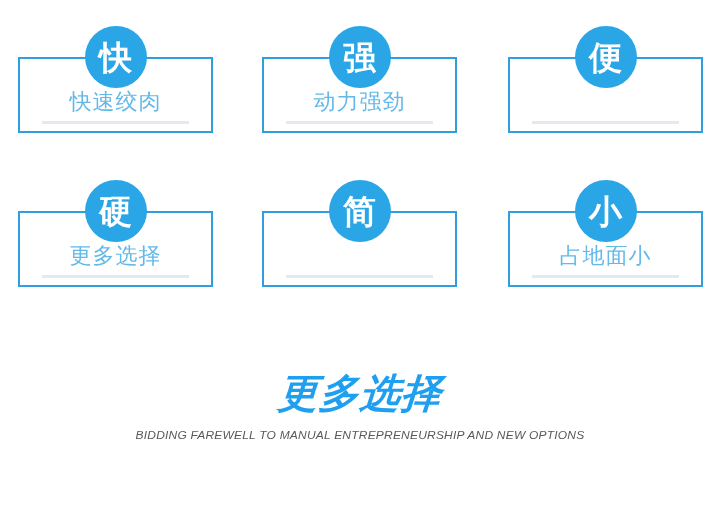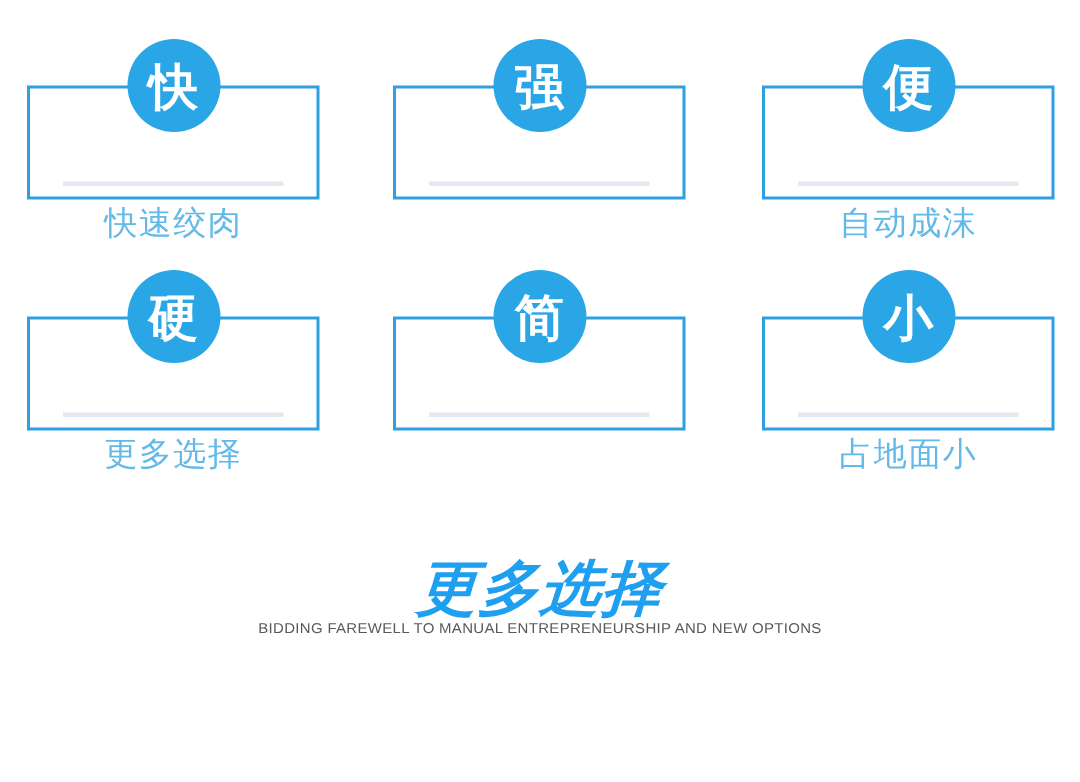--- a/index.html
+++ b/index.html
@@ -74,21 +74,20 @@
     position:absolute;
     left:0; right:0;
     top:34px;
     text-align:center;
     color:#63b9e8;
     font-size:22px;
     line-height:1;
     letter-spacing:1px;
     z-index:2;
     white-space:nowrap;
-    margin-top:48px;
   }
 
   .card-rule {
     position:absolute;
     left:24px; right:24px;
     bottom:9px;
     height:3px;
     background:#e3e9ef;
     z-index:1;
   }
@@ -111,27 +110,28 @@
   }
   .headline-sub {
     margin-top:4px;
     color:#2b2b2b;
     font-size:25px;
     line-height:1.1;
     letter-spacing:1px;
   }
   .headline-sub .gap { display:inline-block; width:14px; }
   .headline-en {
-    margin-top:0;
+    margin-top:15px;
     color:#595959;
-    font-size:10px;
+    font-size:12px;
     line-height:1.1;
     letter-spacing:0.2px;
     font-family:"Liberation Sans", sans-serif;
     transform:scaleY(0.95);
+    font-style:italic;
   }
 </style>
 </head>
 <body>
 
 <div id="stage">
 
   <div class="feature-grid">
 
     <div class="feature-card r0 c0">
@@ -146,31 +146,31 @@
     </div>
 
     <div class="feature-card r0 c1">
       <div class="card-box">
         <div class="box-notch"></div>
       </div>
       <div class="card-rule"></div>
       <div class="card-badge">
         <span>强</span>
       </div>
+      <div class="card-label">动力强劲</div>
     </div>
 
     <div class="feature-card r0 c2">
       <div class="card-box">
         <div class="box-notch"></div>
       </div>
       <div class="card-rule"></div>
       <div class="card-badge">
         <span>便</span>
       </div>
-      <div class="card-label">自动成沫</div>
     </div>
 
     <div class="feature-card r1 c0">
       <div class="card-box">
         <div class="box-notch"></div>
       </div>
       <div class="card-rule"></div>
       <div class="card-badge">
         <span>硬</span>
       </div>

